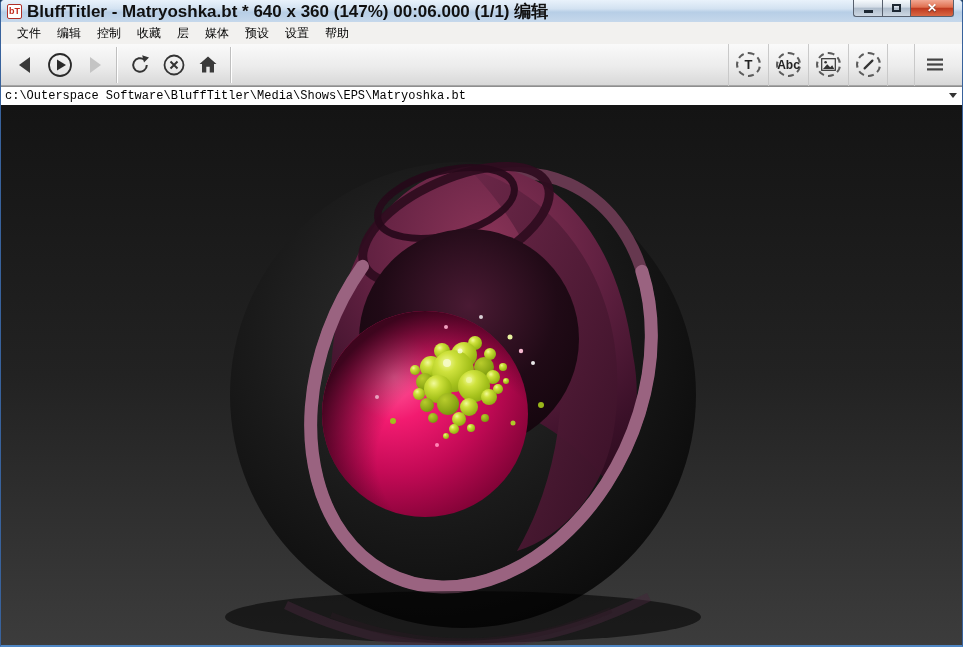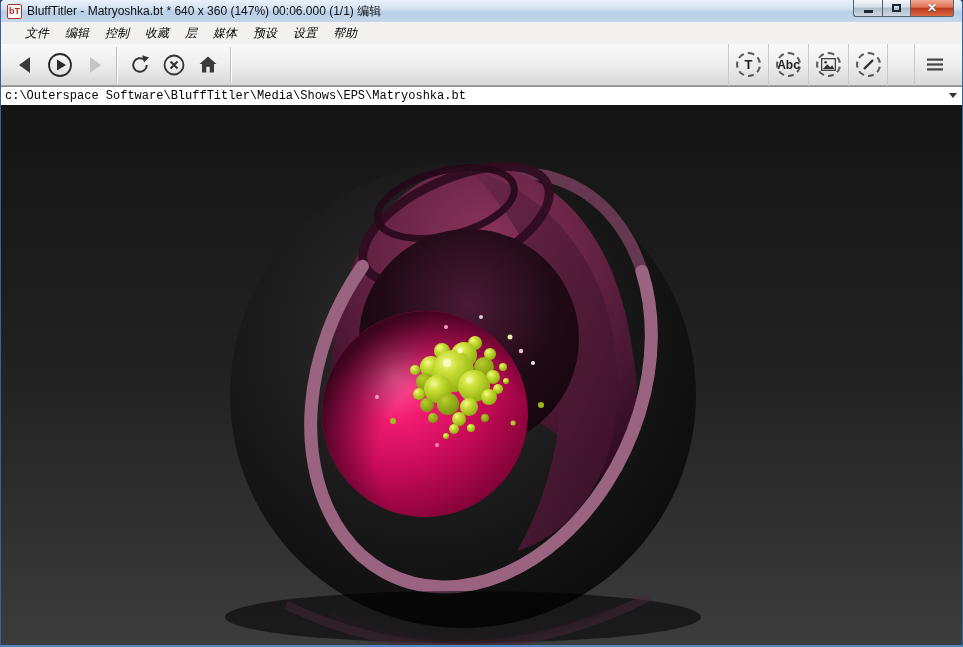--- a/index.html
+++ b/index.html
@@ -26,21 +26,21 @@
     position: relative;
     border-radius: 4px 4px 0 0;
   }
   .app-logo {
     width: 15px; height: 15px; margin-right: 5px;
     background: #fff; border: 1px solid #b03028;
     color: #c22a1e; font-size: 9px; font-weight: bold;
     display: flex; align-items: center; justify-content: center;
     border-radius: 2px;
   }
-  .title-text { font-size: 12px; color: #101010; white-space: nowrap; }
+  .title-text { font-size: 17px; color: #101010; white-space: nowrap; font-weight: bold; }
   .win-controls { position: absolute; right: 8px; top: 0; display: flex; }
   .win-btn {
     width: 29px; height: 17px;
     border: 1px solid #57606e; border-top: none;
     display: flex; align-items: center; justify-content: center;
     background: linear-gradient(#f6fafd, #d4dde7 45%, #aebccb 50%, #cdd8e3 100%);
   }
   .win-btn.minb { border-radius: 0 0 0 3px; border-right: none; }
   .win-btn.maxb { }
   .win-btn.closeb {
@@ -49,22 +49,21 @@
   }
   .glyph-min { width: 9px; height: 3px; background: #1d2833; margin-top: 7px; }
   .glyph-max { width: 9px; height: 8px; border: 2px solid #1d2833; background: transparent; }
   .glyph-close { color: #fff; font-size: 12px; font-weight: bold; line-height: 1; text-shadow: 0 1px 1px rgba(0,0,0,.5); }
 
   
   .menubar {
     height: 22px; flex: 0 0 22px;
     background: #f2f1ef;
     display: flex; align-items: center;
-    padding: 0 16px;
-    font-style: italic;
+    padding: 0 8px;
   }
   .menu-item { padding: 3px 8px; font-size: 12px; color: #000; cursor: default; }
 
   
   .toolbar {
     height: 42px; flex: 0 0 42px;
     background: linear-gradient(#fafafa, #ececec 55%, #d8d8d8 100%);
     border-bottom: 1px solid #a5a5a5;
     display: flex; align-items: center;
     padding: 0 8px;

